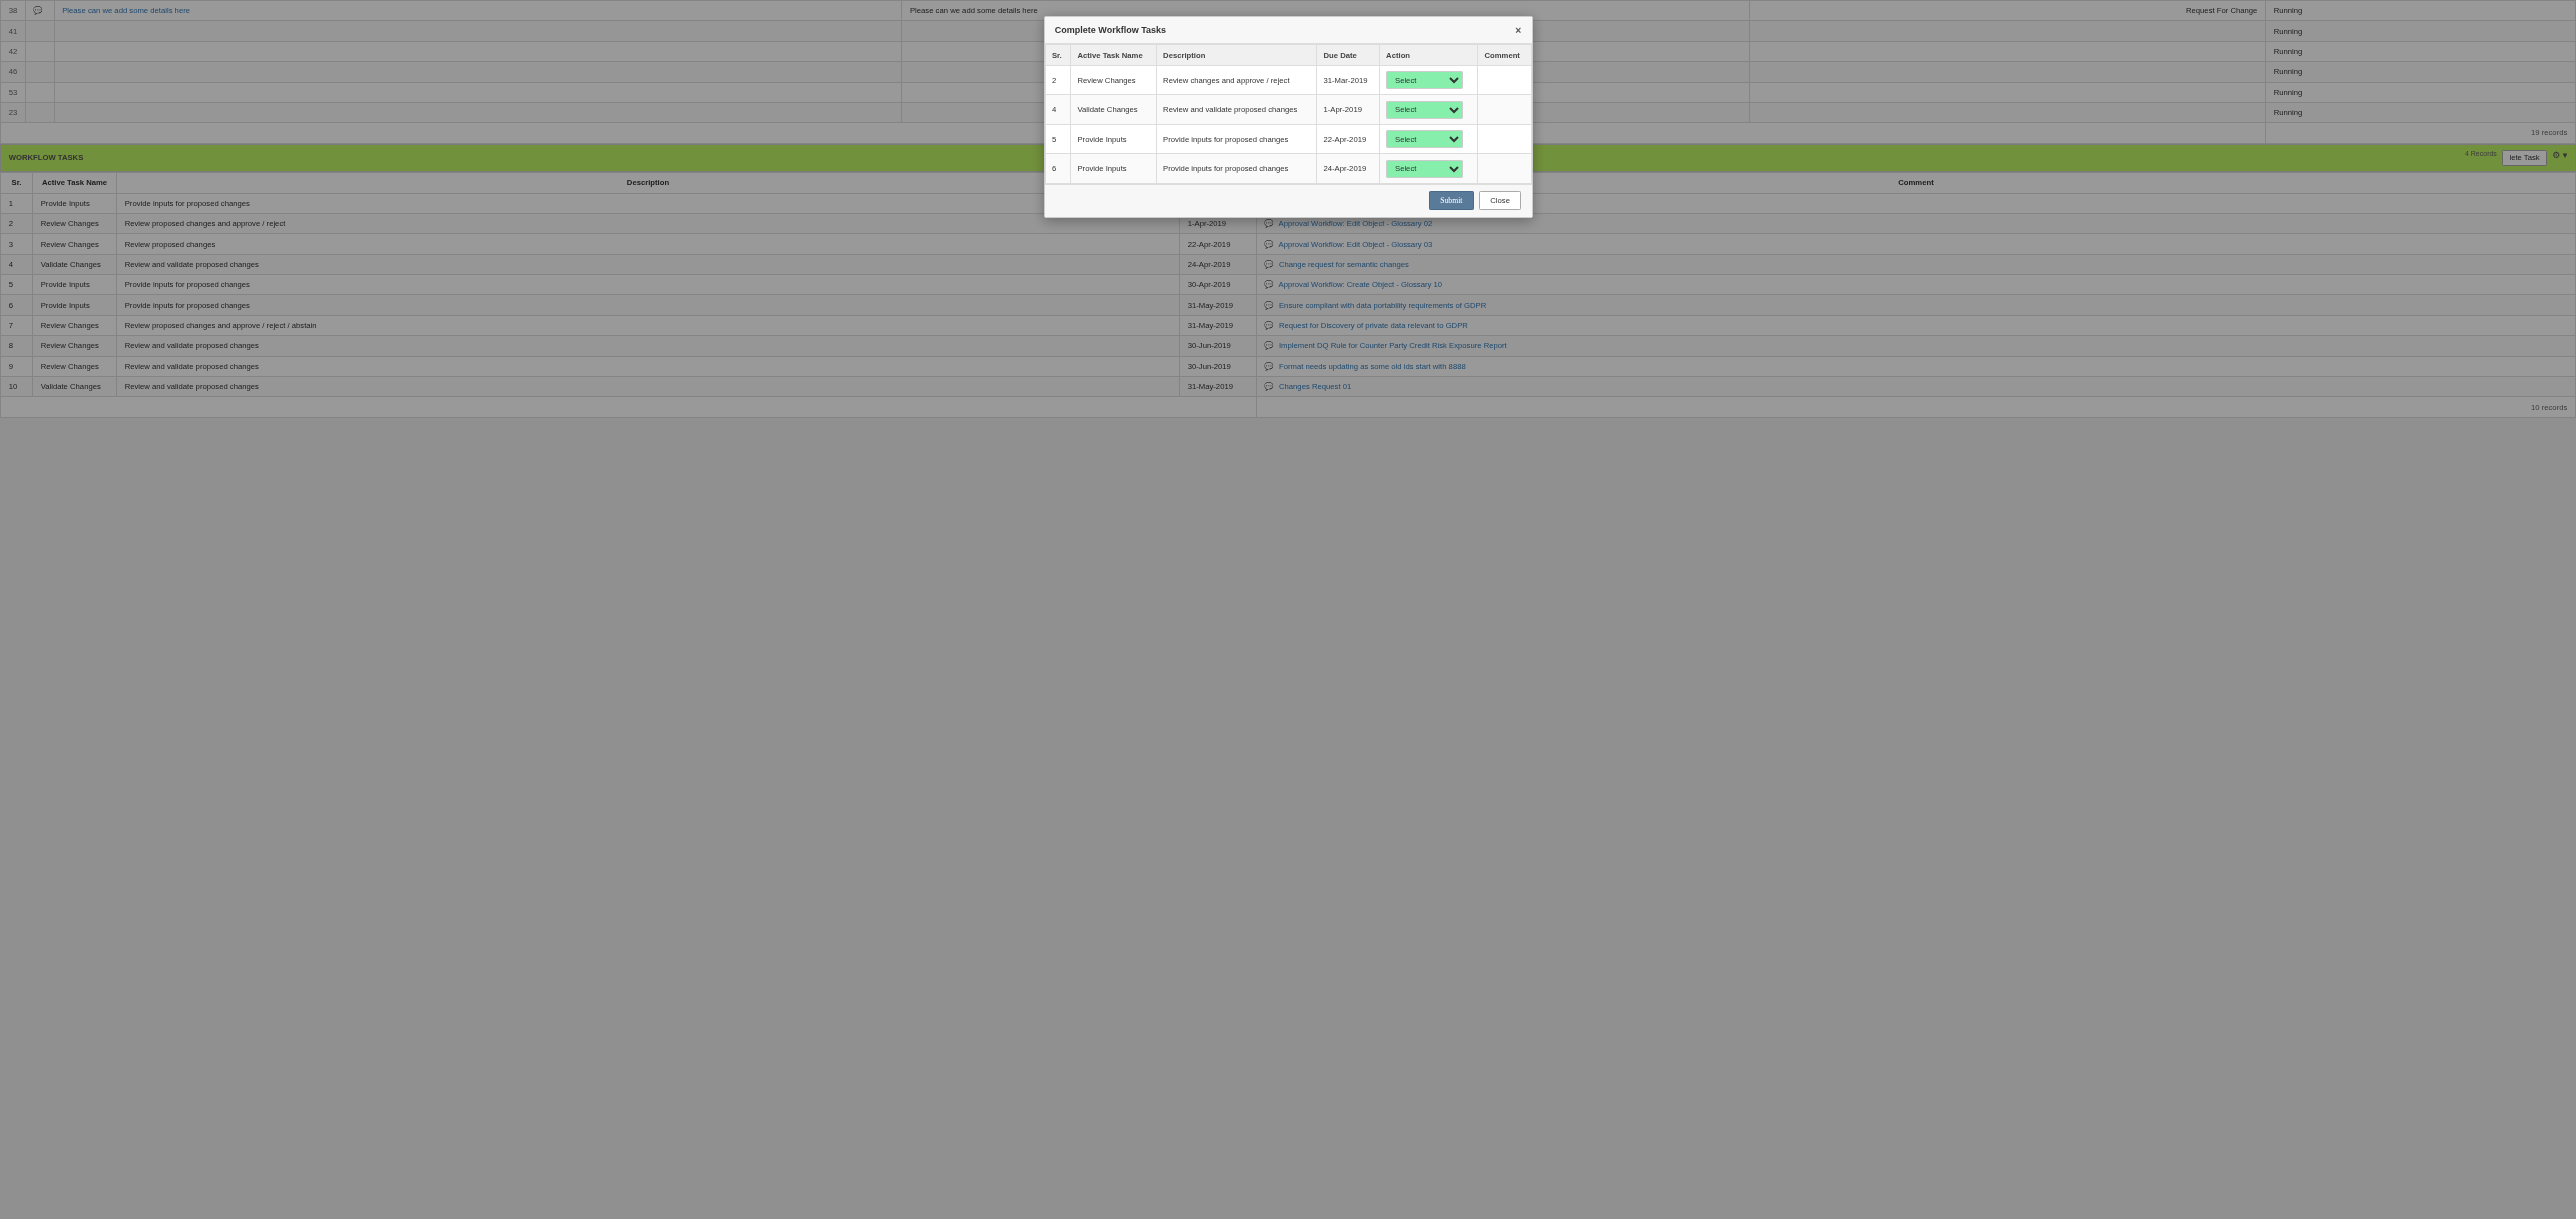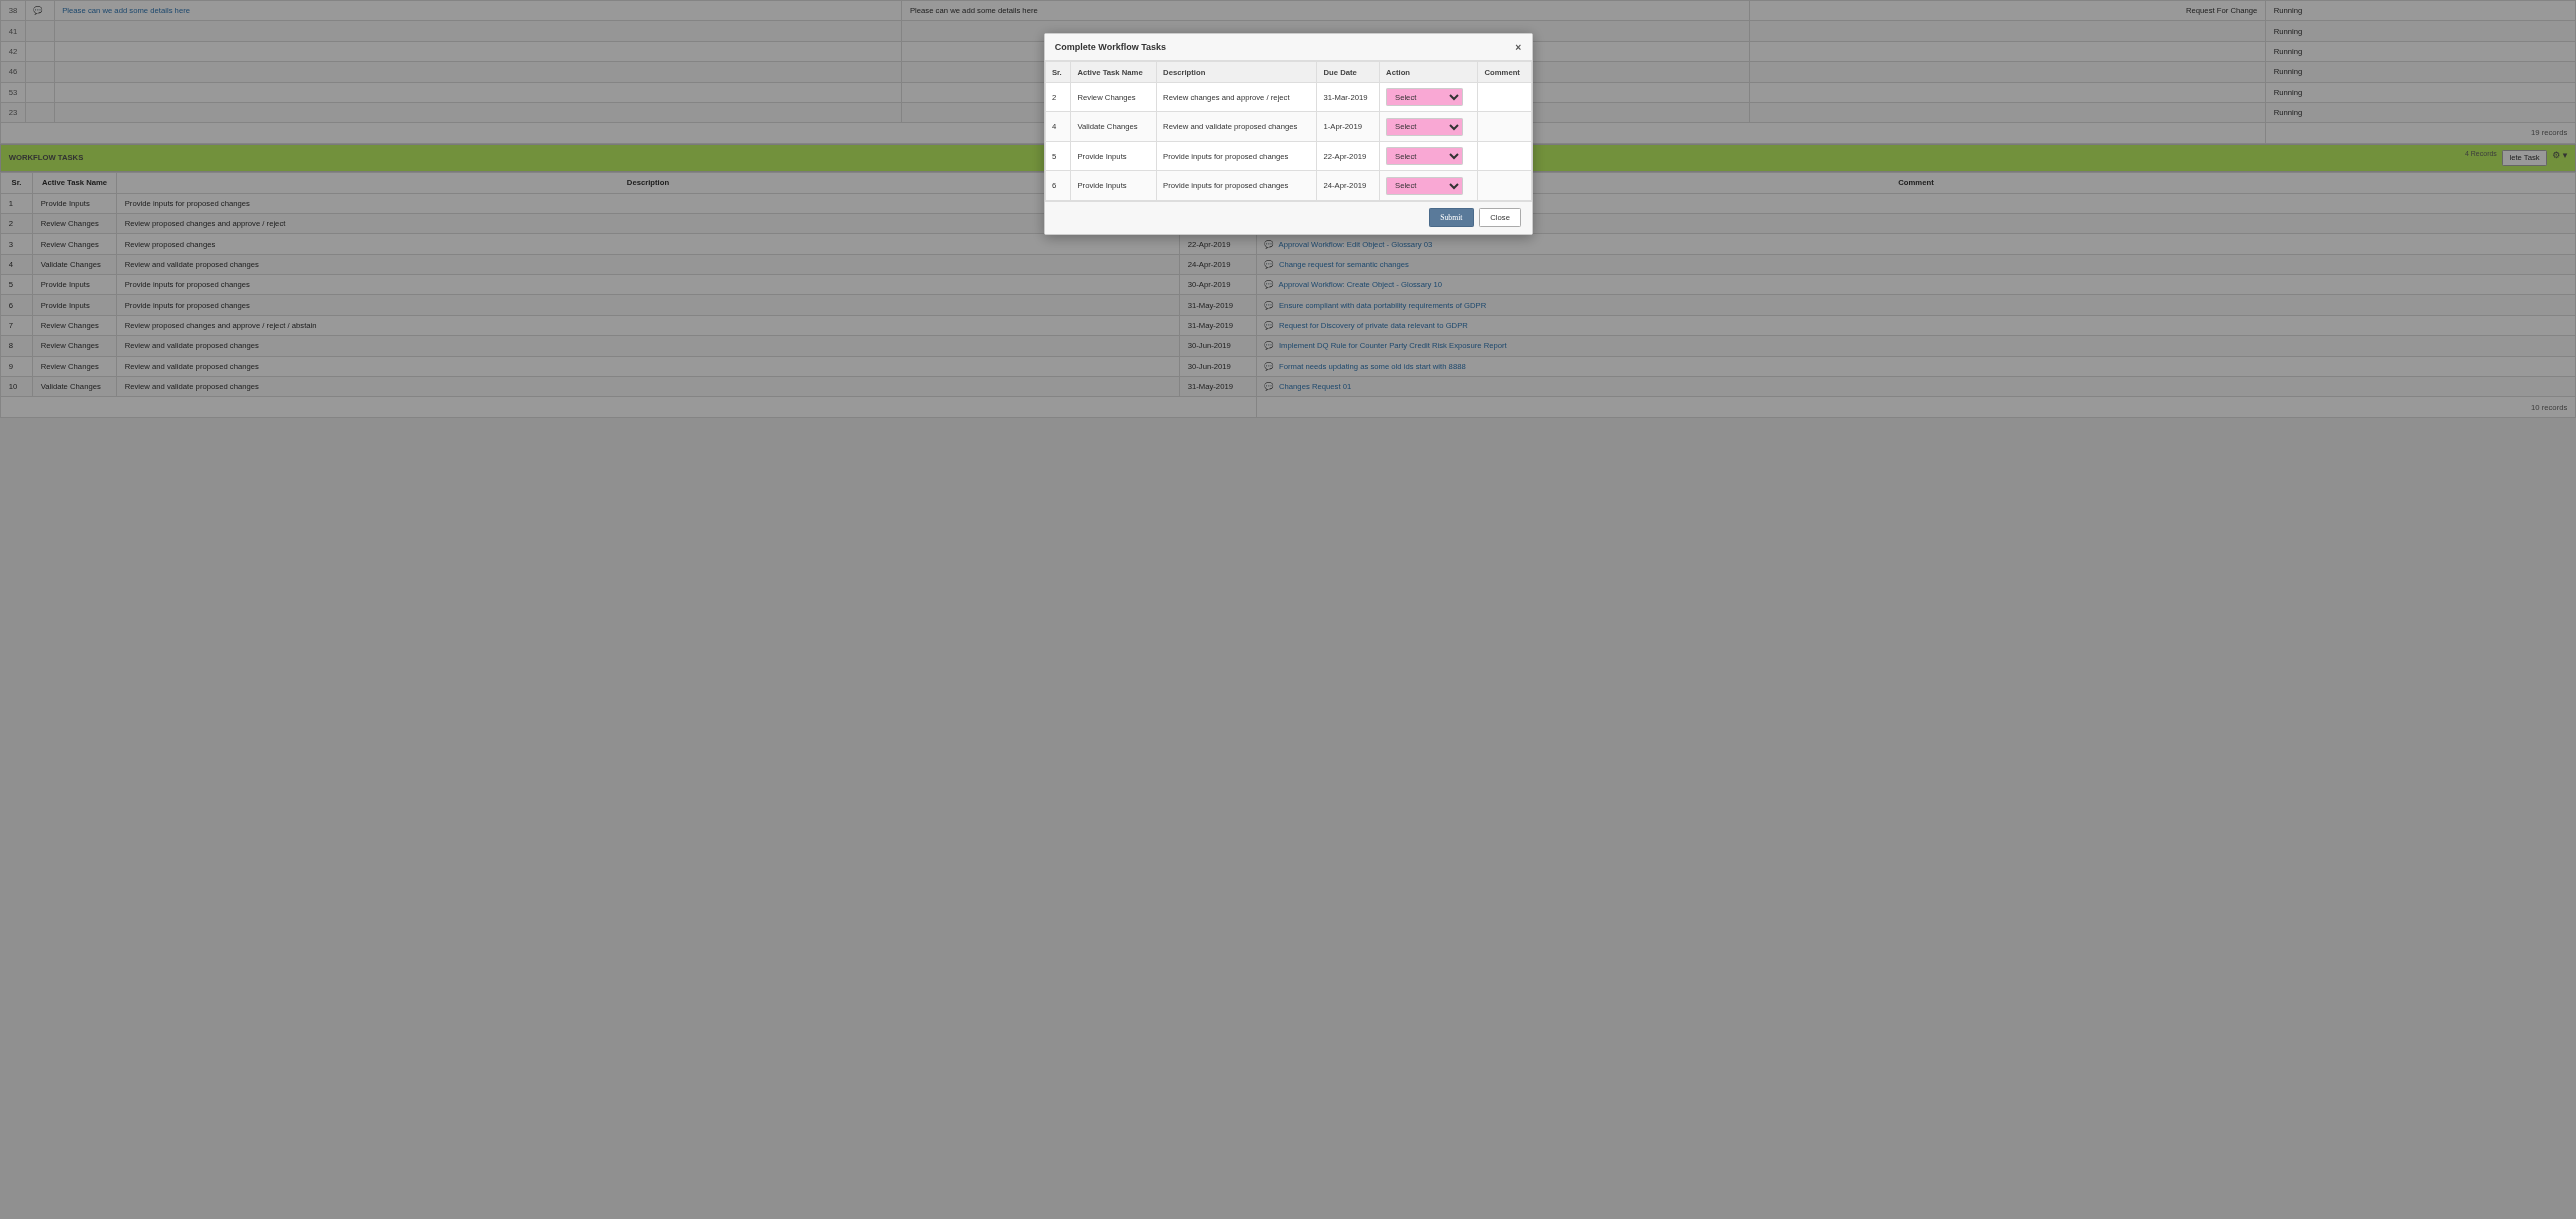--- a/index.html
+++ b/index.html
@@ -85,21 +85,21 @@
 
     
     .overlay {
       position: fixed;
       top: 0; left: 0; right: 0; bottom: 0;
       background: rgba(0,0,0,0.4);
       z-index: 100;
       display: flex;
       align-items: flex-start;
       justify-content: center;
-      padding-top: 33px;
+      padding-top: 16px;
     }
 
     
     .modal {
       background: #fff;
       border: 0.6px solid #ccc;
       border-radius: 1.9px;
       width: 489px;
       max-width: 95%;
       box-shadow: 0 2.6px 13px rgba(0,0,0,0.3);
@@ -148,21 +148,21 @@
       vertical-align: middle;
     }
     .modal-table tr:nth-child(even) td { background: #fafafa; }
     .modal-table select {
       padding: 2.6px 3.9px;
       border: 0.6px solid #ccc;
       border-radius: 1.3px;
       font-size: 7.7px;
       width: 77px;
       cursor: pointer;
-      background: #f9a8d4;
+      background: #86efac;
       color: #333;
       appearance: auto;
     }
     .modal-footer {
       display: flex;
       justify-content: flex-end;
       gap: 5.2px;
       padding: 6.4px 10.3px;
       border-top: 0.6px solid #ddd;
       background: #f7f7f7;

